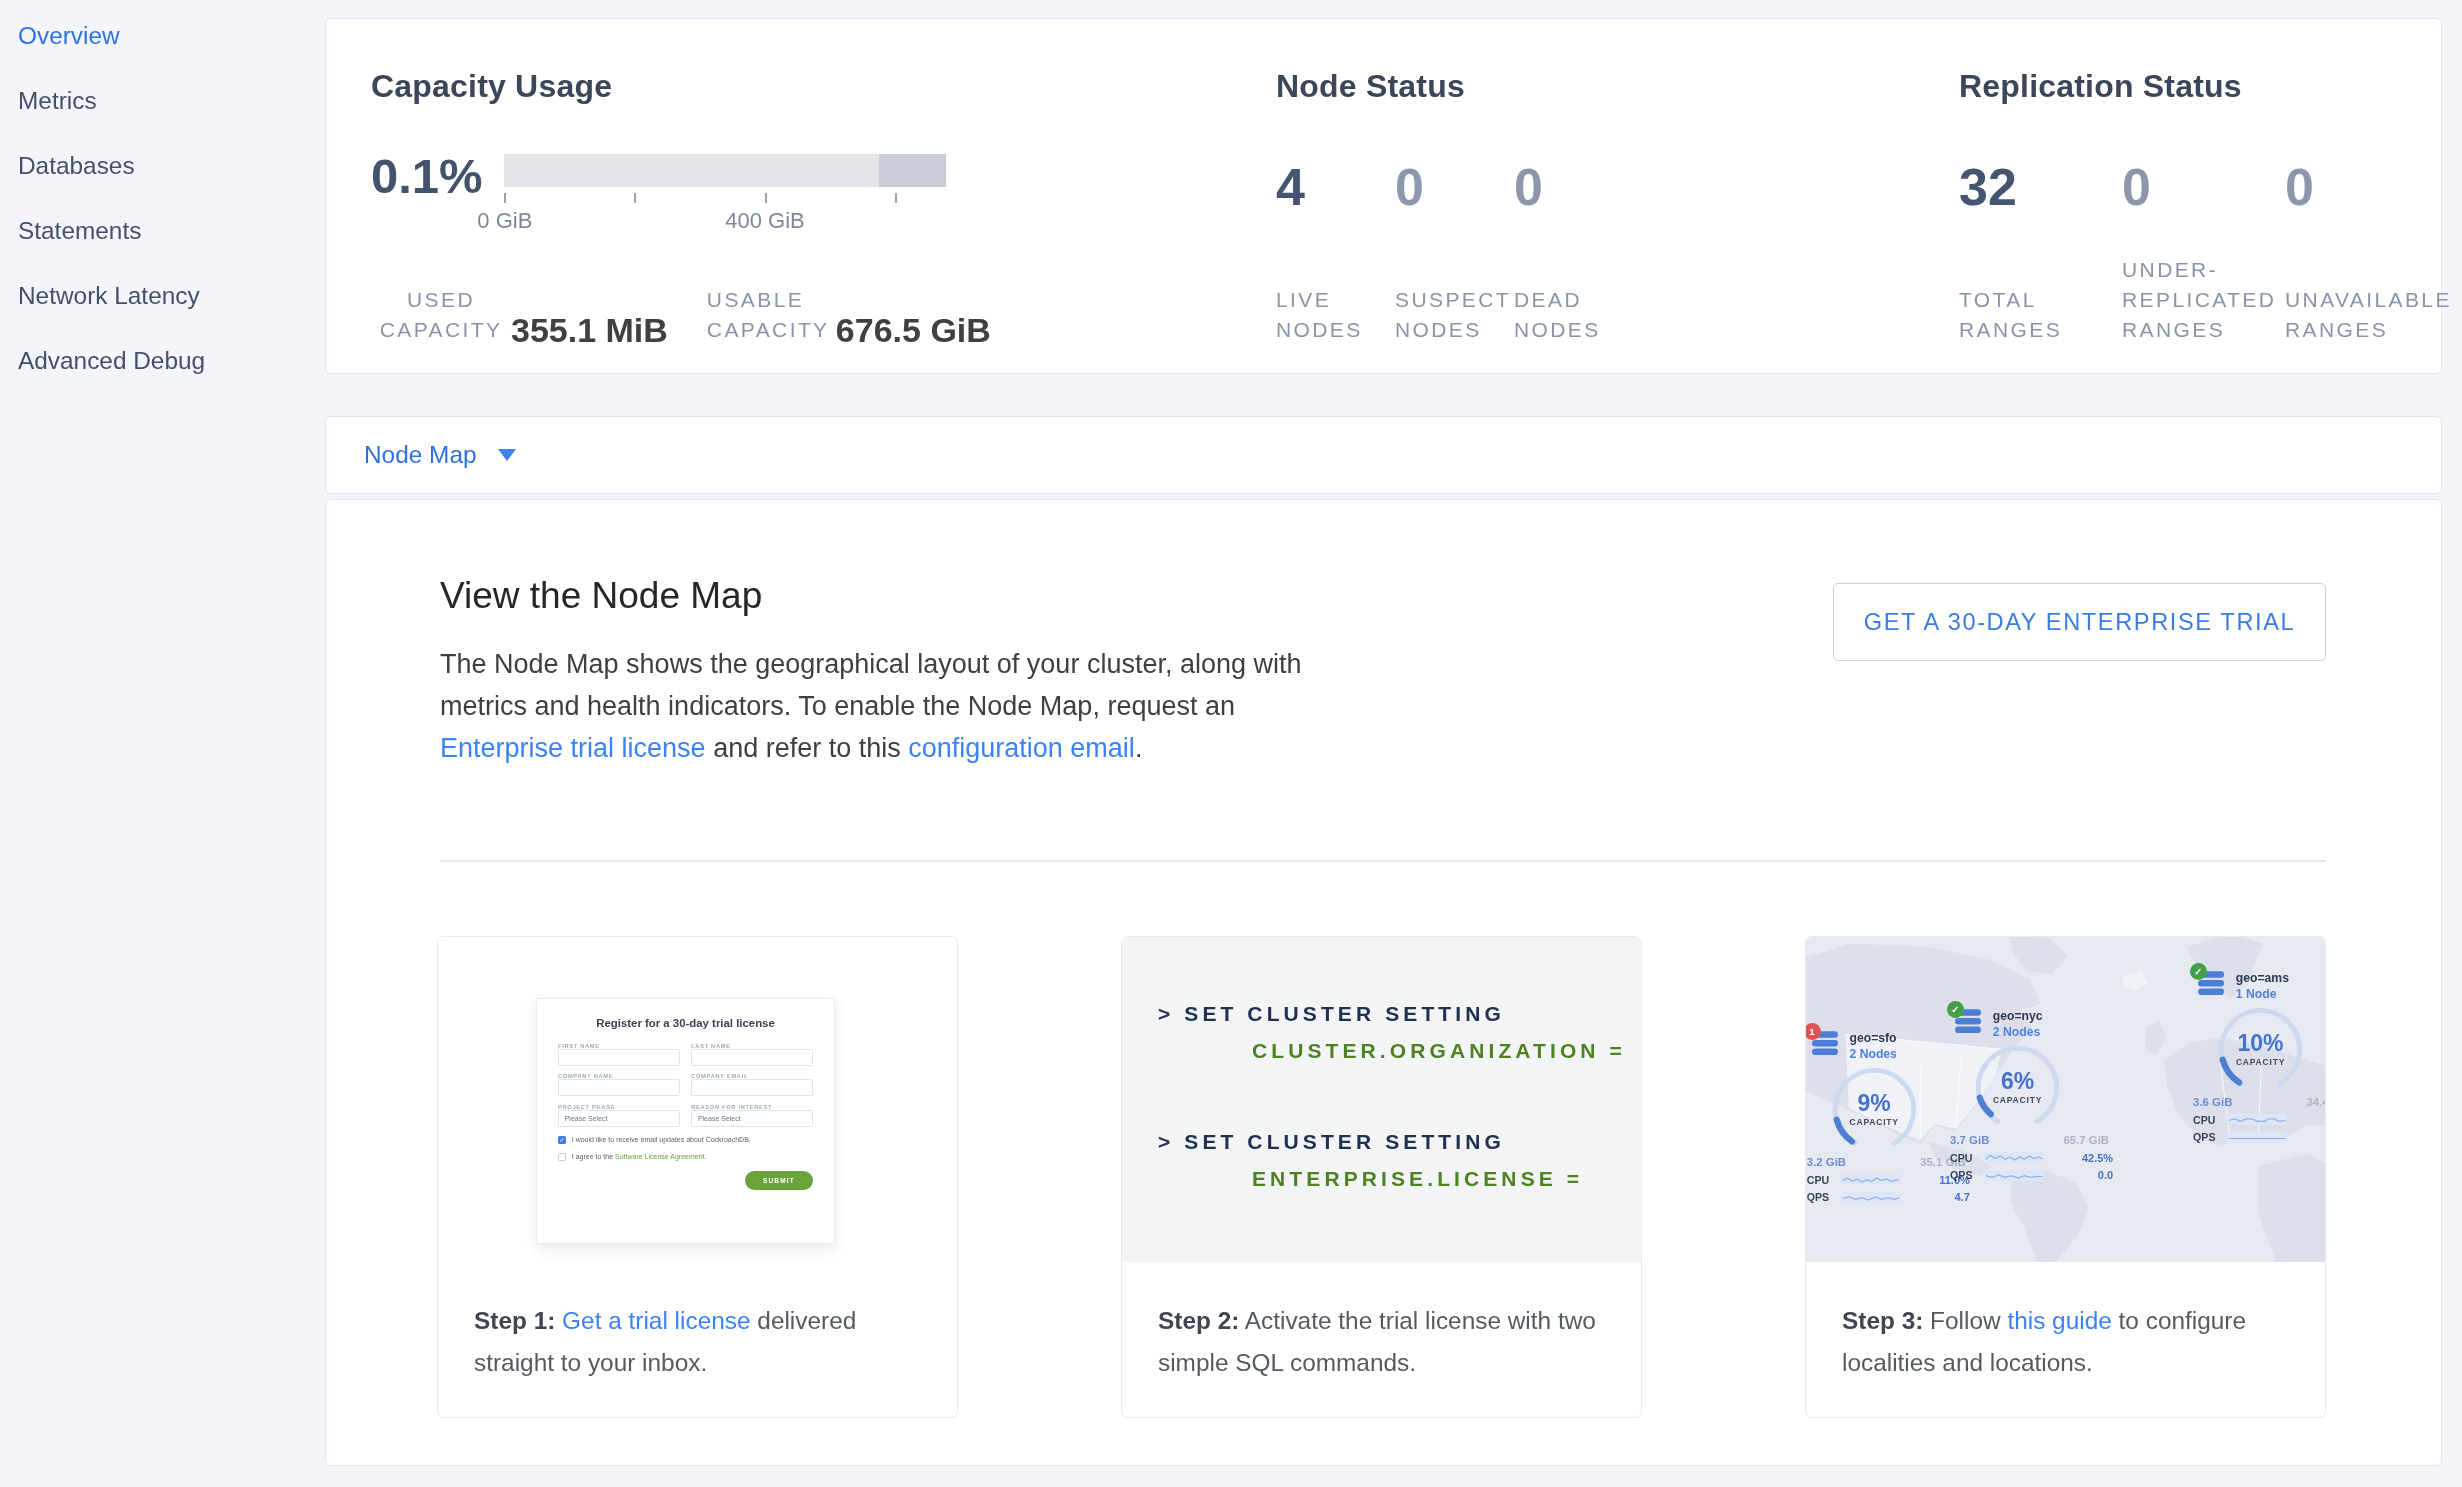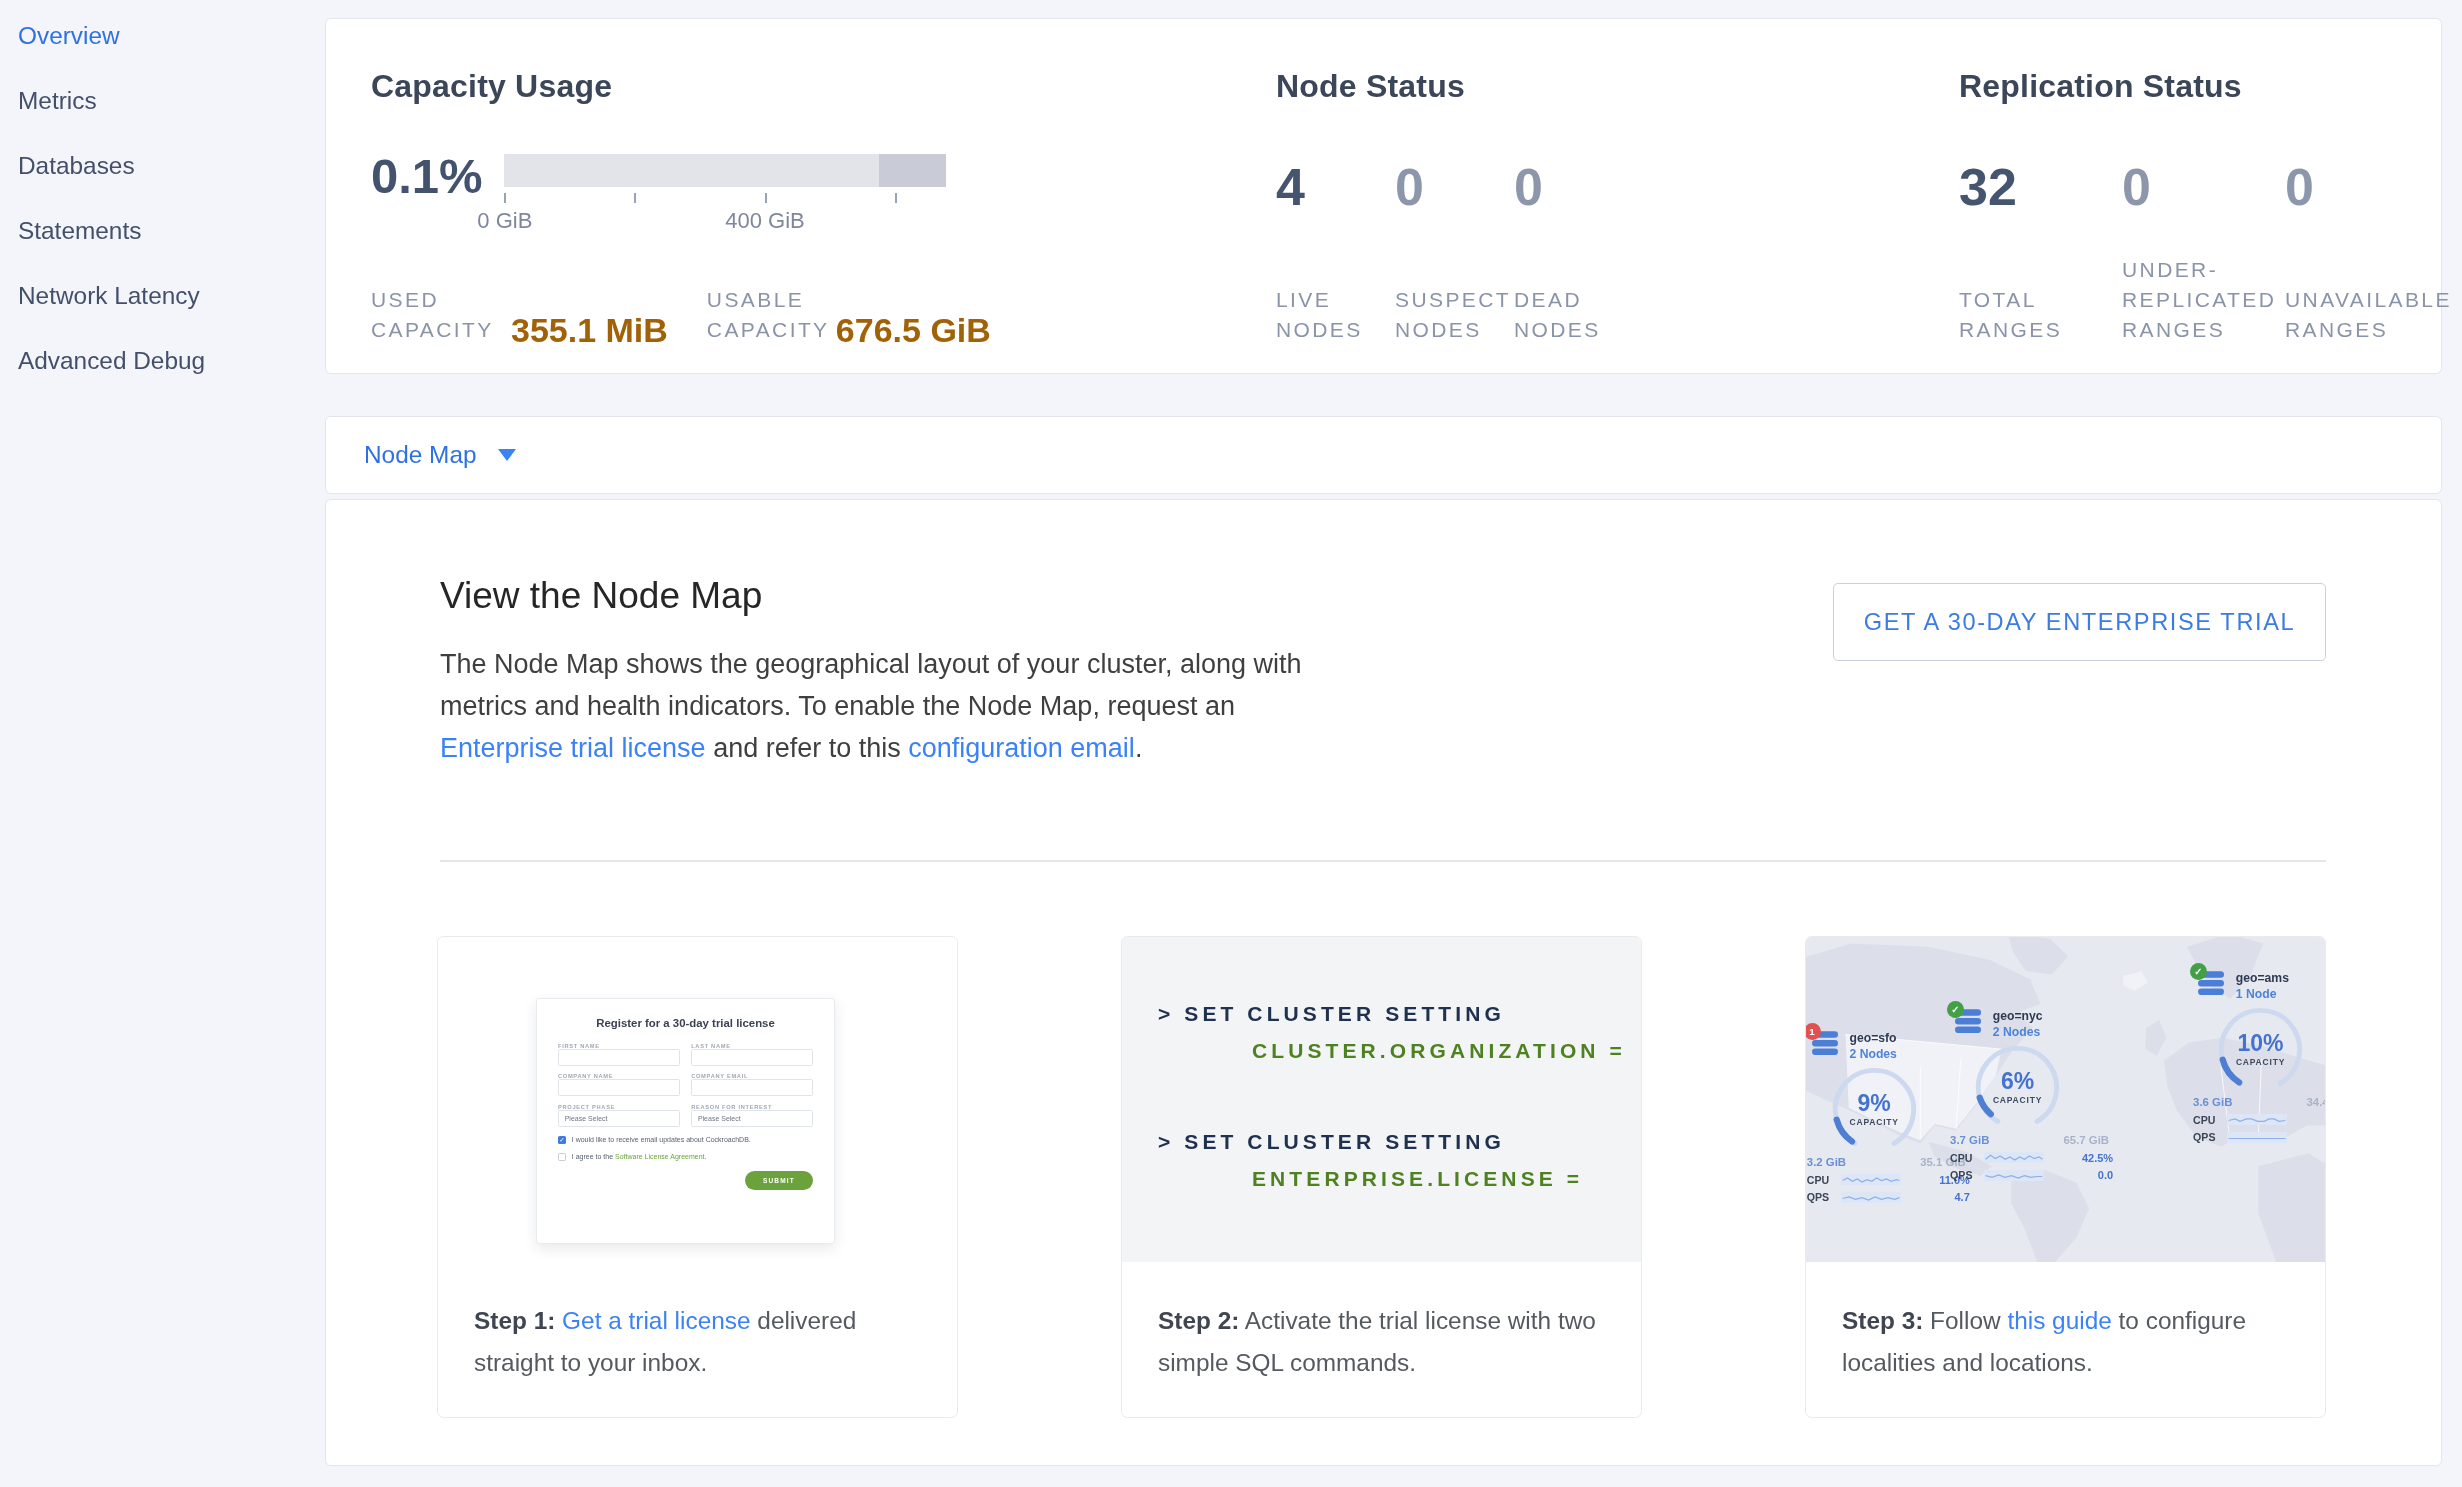--- a/index.html
+++ b/index.html
@@ -41,22 +41,22 @@
   .tick { position:absolute; top:39px; width:2.4px; height:10.6px; background:#9aa3b5; }
   .tick.t0{left:0;} .tick.t1{left:130px;} .tick.t2{left:261px;} .tick.t3{left:391px;}
   .tick-label { position:absolute; top:54px; transform:translateX(-50%);
     font-size:22px; color:#7e879b; white-space:nowrap; }
   .tick-label.tl0{left:0.8px;} .tick-label.tl1{left:261px;}
 
   .cap-details { margin-top:auto; display:flex; align-items:flex-end; }
   .cd { display:flex; align-items:flex-end; }
   .cd-label { font-size:21px; line-height:30px; letter-spacing:2.4px; color:#8a94a8;
     font-weight:500; }
-  .cd-label.w1 { width:140px; } .cd-label.w2 { width:129px; margin-left:39px; }
-  .cd-value { font-size:34px; font-weight:600; color:#a16207; margin-left:0px;
+  .cd-label.w1 { width:140px;text-align:center; } .cd-label.w2 { width:129px; margin-left:39px; }
+  .cd-value { font-size:34px; font-weight:600; color:#404040; margin-left:0px;
     line-height:33px; position:relative; top:1.6px; white-space:nowrap; }
 
   .metric-cols { display:flex; margin-top:36px; flex:1; }
   .m-col { display:flex; flex-direction:column; }
   .sect-node .m-col { width:119px; }
   .sect-repl .m-col { width:163px; }
   .m-num { font-size:52px; font-weight:600; line-height:57px; margin-top:18px; }
   .m-num.strong { color:#46556f; }
   .m-num.zero { color:#8d97ac; }
   .m-label { margin-top:auto; font-size:21px; line-height:30px; letter-spacing:2.4px;

